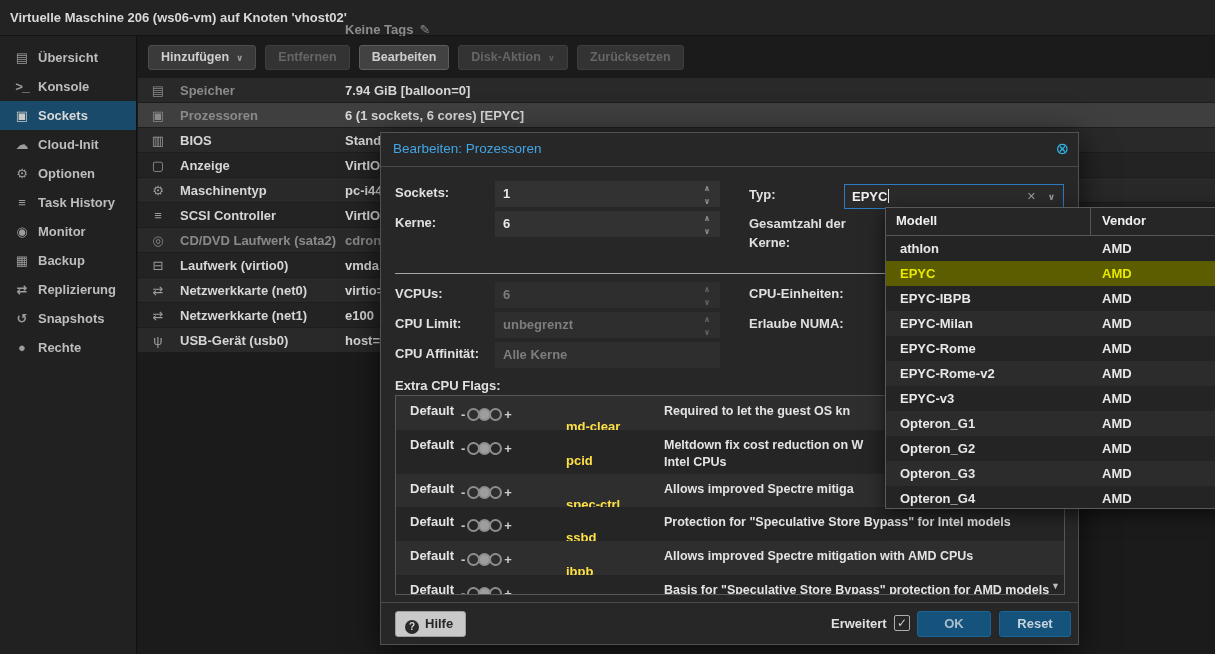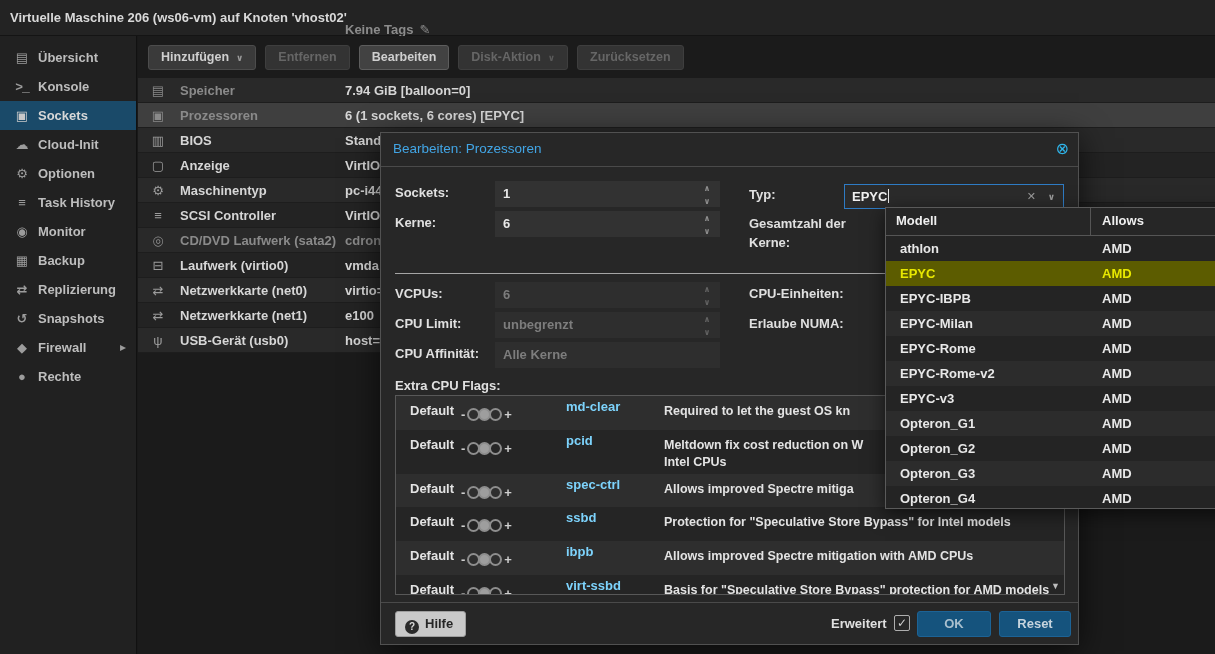--- a/index.html
+++ b/index.html
@@ -73,21 +73,21 @@
 
   .hr { position:absolute; left:14px; right:16px; top:140px; height:1px; background:#c6c6c6; opacity:.8; }
 
   .flagslabel { position:absolute; left:14px; top:245px; color:#e0e0e0; font-weight:bold; }
   .flagstable { position:absolute; left:14px; top:262px; width:670px; height:200px;
     border:1px solid #585858; overflow:hidden; background:#262626; }
   .frow { position:relative; width:100%; }
   .frow:nth-child(odd) { background:#2e2e2e; }
   .frow:nth-child(even) { background:#252525; }
   .frow .fstate { position:absolute; left:14px; top:7px; color:#e3e3e3; font-weight:bold; }
-  .frow .fname { position:absolute; left:170px; top:3px; color:#7dd3fc; font-weight:bold; }
+  .frow .fname { position:absolute; left:170px; top:23px; color:#fde047; font-weight:bold; }
   .frow .fdesc { position:absolute; left:268px; top:7px; width:392px; color:#e3e3e3; font-weight:bold;
     font-size:12.5px; line-height:1.35; white-space:pre-line; }
   .flagctl { position:absolute; left:62px; top:9px; height:18px; display:flex; align-items:center; }
   .flagctl .pm { color:#cfcfcf; font-weight:bold; font-size:13px; padding:0 3px; }
   .flagctl .r { width:13px; height:13px; border:2px solid #8e8e8e; border-radius:50%; margin:0 -1px;
     background:transparent; }
   .flagctl .r.sel { background:#9e9e9e; }
   .fscroll-hint { position:absolute; right:4px; bottom:3px; color:#bdbdbd; font-size:9px; }
 
   .mfooter { position:absolute; left:0; bottom:0; width:100%; height:42px; border-top:1px solid #4a4a4a; }
@@ -134,21 +134,20 @@
   <div class="nav-item"><span class="nico">▤</span><span>Übersicht</span></div>
   <div class="nav-item"><span class="nico term">&gt;_</span><span>Konsole</span></div>
   <div class="nav-item selected"><span class="nico">▣</span><span>Sockets</span></div>
   <div class="nav-item"><span class="nico">☁</span><span>Cloud-Init</span></div>
   <div class="nav-item"><span class="nico">⚙</span><span>Optionen</span></div>
   <div class="nav-item"><span class="nico">≡</span><span>Task History</span></div>
   <div class="nav-item"><span class="nico">◉</span><span>Monitor</span></div>
   <div class="nav-item"><span class="nico">▦</span><span>Backup</span></div>
   <div class="nav-item"><span class="nico">⇄</span><span>Replizierung</span></div>
   <div class="nav-item"><span class="nico">↺</span><span>Snapshots</span></div>
-  <div class="nav-item"><span class="nico">◆</span><span>Firewall</span><span class="arrow">▸</span></div>
   <div class="nav-item"><span class="nico">●</span><span>Rechte</span></div>
 </div>
 
 <div class="main">
   <div class="toolbar">
     <div class="tbtn"><span>Hinzufügen</span><span class="chev">∨</span></div>
     <div class="tbtn disabled"><span>Entfernen</span></div>
     <div class="tbtn active"><span>Bearbeiten</span></div>
     <div class="tbtn disabled"><span>Disk-Aktion</span><span class="chev">∨</span></div>
     <div class="tbtn disabled"><span>Zurücksetzen</span></div>
@@ -358,21 +357,21 @@
     <div class="advcheck">✓</div>
     <div class="okbtn"><span>OK</span></div>
     <div class="resetbtn"><span>Reset</span></div>
   </div>
 </div>
 
 <div class="ddpanel">
   <div class="ddhead">
     <span class="h1">Modell</span>
     <span class="vline"></span>
-    <span class="h2">Allows</span>
+    <span class="h2">Vendor</span>
   </div>
   <div class="ddrow">
       <span class="m">athlon</span>
       <span class="v">AMD</span>
     </div>
   <div class="ddrow hl">
       <span class="m">EPYC</span>
       <span class="v">AMD</span>
     </div>
   <div class="ddrow">

